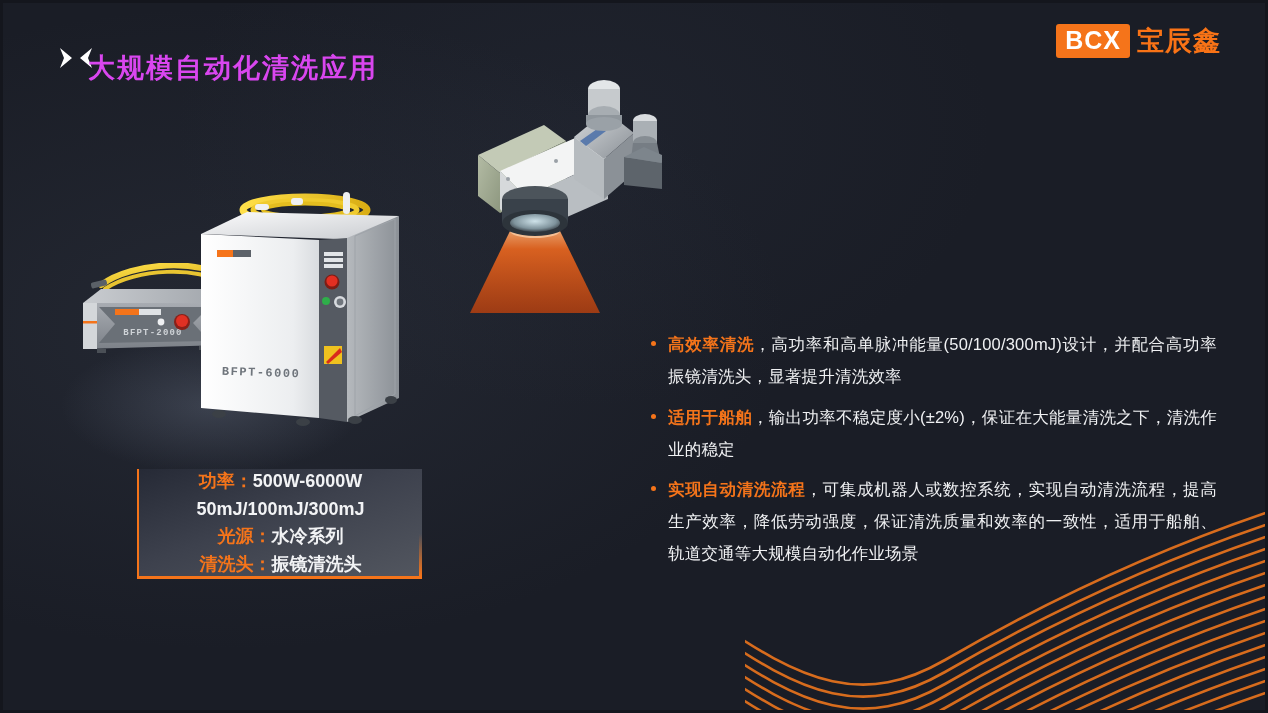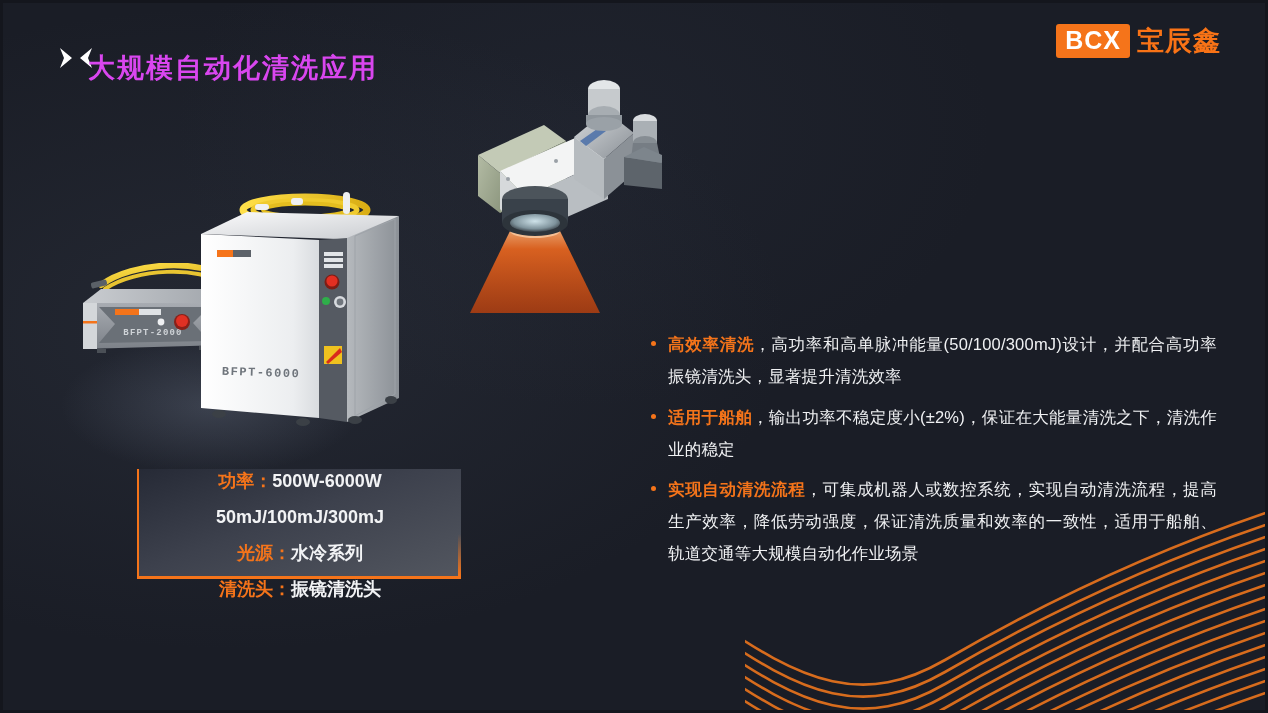--- a/index.html
+++ b/index.html
@@ -52,27 +52,27 @@
     position:absolute;left:0;top:120px;width:420px;height:190px;
     background:radial-gradient(ellipse 210px 95px at 44% 62%, rgba(120,130,150,.30), rgba(0,0,0,0) 72%);
   }
   .mach-small{position:absolute;left:48px;top:95px;width:166px;height:78px;}
   .mach-large{position:absolute;left:168px;top:18px;width:210px;height:240px;}
 
   .scanner{position:absolute;left:445px;top:60px;width:235px;height:250px;}
 
   
   .spec-box{
-    position:absolute;left:134px;top:466px;width:324px;height:110px;
+    position:absolute;left:134px;top:466px;width:285px;height:110px;
     background:linear-gradient(160deg,#262a36 0%,#3d414d 46%,#52565f 100%);
     border-left:2px solid #f5741a;
     border-bottom:3px solid #f5741a;
     box-sizing:border-box;
-    display:flex;flex-direction:column;align-items:center;justify-content:flex-start;
-    gap:12px;
+    display:flex;flex-direction:column;align-items:center;justify-content:space-between;
+    gap:1px;
   }
   .spec-box:after{
     content:"";position:absolute;right:0;bottom:0;width:3px;height:42px;
     background:linear-gradient(to top,#f5741a,rgba(245,116,26,0));
   }
   .spec-line{font-size:18px;font-weight:bold;line-height:1.34;white-space:nowrap;color:#f2f3f5;}
   .spec-label{color:#f5741a;}
   .spec-val{color:#f2f3f5;}
 
   

